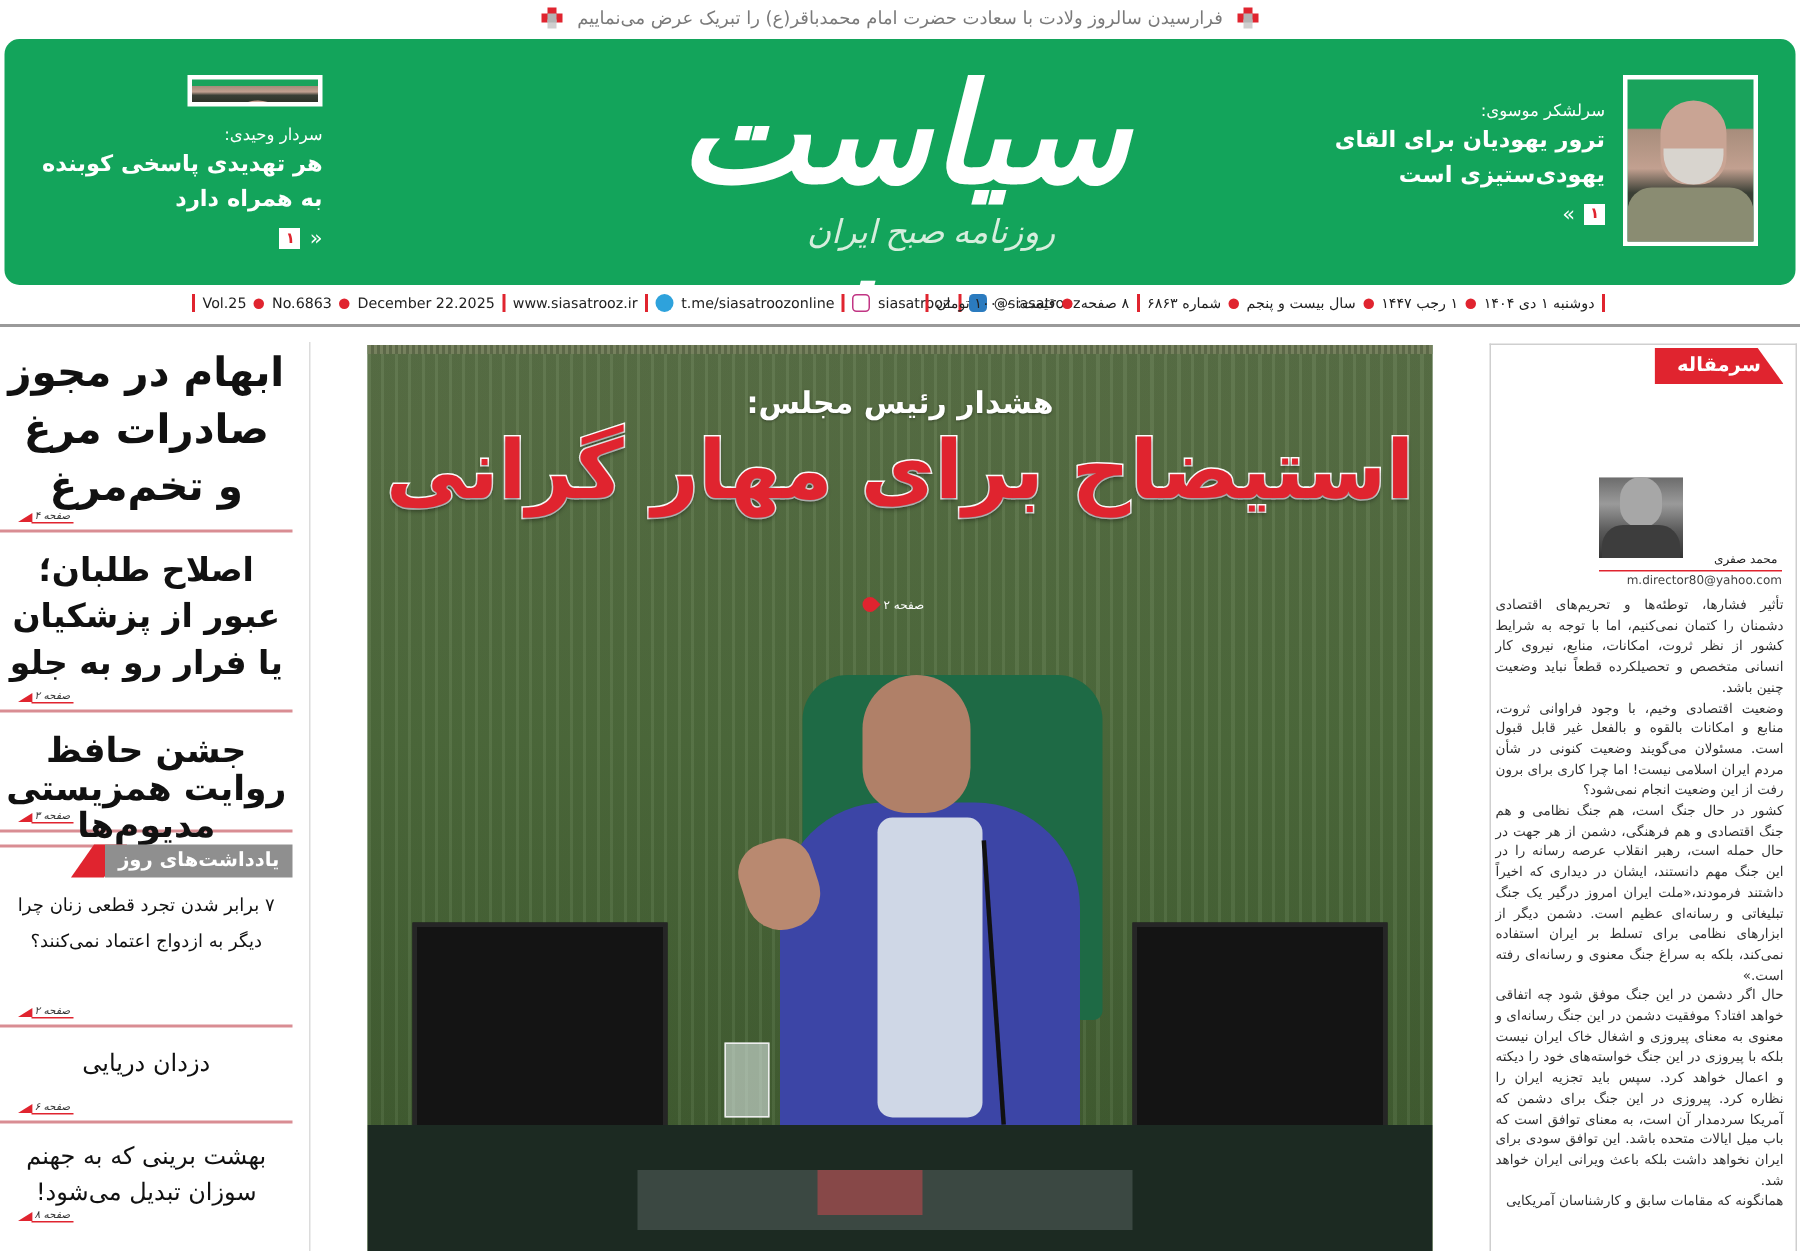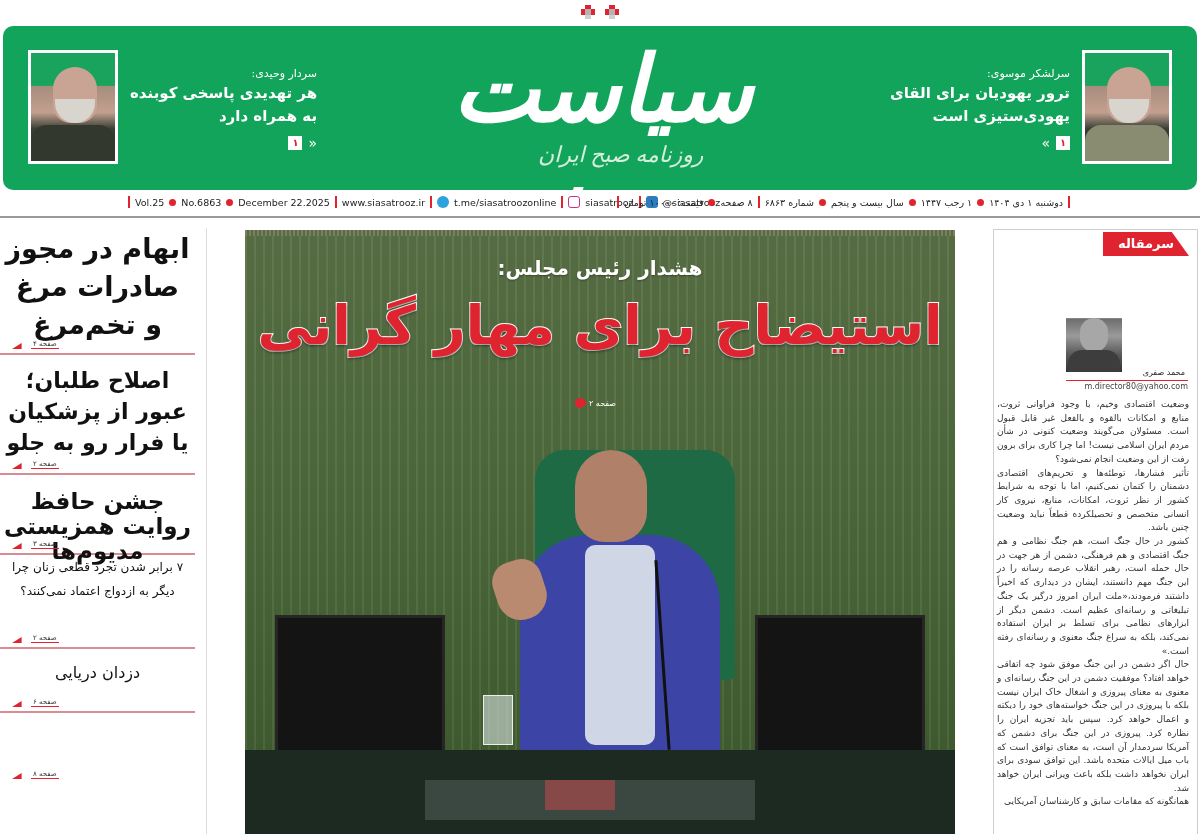--- a/index.html
+++ b/index.html
@@ -13,21 +13,21 @@
   .cross i { position: absolute; width: 6px; height: 6px; }
   .cross i:nth-child(1) { left: 4px; top: 0; background: #e0242f; }
   .cross i:nth-child(2) { left: 0; top: 4px; background: #e0242f; }
   .cross i:nth-child(3) { left: 8px; top: 4px; background: #e0242f; }
   .cross i:nth-child(4) { left: 4px; top: 8px; background: #cfcfcf; }
   .cross i:nth-child(5) { left: 4px; top: 4px; background: #b3b3b3; }
 
   
   .masthead { position: absolute; left: 3px; top: 26px; width: 1194px; height: 164px; background: #13a45b; border-radius: 10px; }
   .teaser { position: absolute; top: 24px; height: 116px; display: flex; gap: 12px; }
-  .teaser.left { left: 25px; flex-direction: row; }
+  .teaser.left { left: 25px; flex-direction: column; align-items: flex-end; }
   .teaser.right { right: 25px; flex-direction: row-reverse; }
   .teaser .photo { width: 90px; height: 114px; border: 3px solid #fff; background: linear-gradient(180deg, #1aa35c 0%, #1aa35c 30%, #a88d7c 31%, #c2a090 55%, #3a3f35 70%, #2e3329 100%); position: relative; overflow: hidden; }
   .teaser .photo .head { position: absolute; left: 22px; top: 14px; width: 44px; height: 56px; border-radius: 22px 22px 18px 18px; background: #c9a494; }
   .teaser .photo .beard { position: absolute; left: 24px; top: 46px; width: 40px; height: 24px; border-radius: 0 0 20px 20px; background: #d8d4ce; }
   .teaser .photo .body { position: absolute; left: 0; top: 72px; width: 84px; height: 40px; background: #33382e; border-radius: 16px 16px 0 0; }
   .teaser.right .photo .body { background: #8a8c72; }
   .teaser .copy { display: flex; flex-direction: column; justify-content: center; direction: rtl; color: #fff; }
   .teaser .kicker { font-size: 11px; margin-bottom: 2px; }
   .teaser .title { font-size: 15px; font-weight: bold; line-height: 23px; }
   .teaser .pagebox { margin-top: 8px; display: flex; gap: 6px; align-items: center; }
@@ -49,21 +49,21 @@
   .soc { width: 12px; height: 12px; border-radius: 50%; display: inline-block; }
   .soc.tg { background: #2ea2dc; }
   .soc.ig { background: #fff; border: 1.5px solid #c13584; border-radius: 3px; }
   .soc.tw { background: #2b7bbf; border-radius: 3px; }
   .rule { position: absolute; left: 0; top: 216px; width: 1200px; height: 2px; background: #9a9a9a; }
 
   
   .leftcol { position: absolute; left: 0; top: 228px; width: 195px; height: 606px; direction: rtl; }
   .story { position: relative; text-align: center; padding: 0 4px; }
   .story .headline { font-weight: bold; color: #111; }
-  .story .pageref { position: absolute; left: 6px; bottom: 4px; display: flex; align-items: flex-end; gap: 13px; direction: ltr; }
+  .story .pageref { position: absolute; left: 6px; bottom: 4px; display: flex; align-items: center; gap: 3px; direction: ltr; font-style: italic; }
   .pageref .tri { width: 0; height: 0; border-left: 6px solid transparent; border-right: 6px solid #e0242f; border-top: 6px solid transparent; border-bottom: 0; transform: scaleX(1.6); }
   .pageref .lbl { font-size: 7px; color: #333; direction: rtl; border-bottom: 1px solid #e0242f; padding: 0 2px; }
   .divider { height: 2px; background: #d98d93; margin: 0 0 0 0; }
   .story.s1 { height: 125px; padding-top: 2px; }
   .story.s1 .headline { font-size: 27px; line-height: 38px; }
   .story.s2 { height: 118px; padding-top: 10px; }
   .story.s2 .headline { font-size: 22px; line-height: 31px; }
   .story.s3 { height: 78px; padding-top: 14px; }
   .story.s3 .headline { font-size: 23px; line-height: 25px; }
   .notes-head { position: relative; height: 22px; margin: 8px 0 6px 0; }
@@ -91,21 +91,21 @@
   .monitor.l { left: 30px; }
   .monitor.r { left: 510px; }
   .desk { position: absolute; left: 0; top: 520px; width: 710px; height: 84px; background: #1c2a22; }
   .desk .front { position: absolute; left: 180px; top: 30px; width: 330px; height: 40px; background: #3b4842; }
   .mic { position: absolute; left: 416px; top: 330px; width: 3px; height: 190px; background: #111; transform: rotate(-4deg); }
   .glass { position: absolute; left: 238px; top: 465px; width: 30px; height: 50px; background: rgba(230,240,240,0.55); border: 1px solid #eee; }
   .watermark { position: absolute; left: 303px; top: 780px; }
   .mainpic .watermark { left: 300px; top: 550px; width: 70px; height: 30px; background: rgba(228,73,80,0.45); }
 
   .head-kicker { position: absolute; left: 0; top: 26px; width: 710px; text-align: center; direction: rtl; color: #fff; font-size: 20px; font-weight: bold; text-shadow: 0 1px 2px rgba(0,0,0,0.35); }
-  .head-title { position: absolute; left: 0; top: 56px; width: 710px; text-align: center; direction: rtl; color: #e0242f; font-size: 54px; font-weight: bold; line-height: 80px; -webkit-text-stroke: 2px #fff; paint-order: stroke fill; text-shadow: 0 2px 3px rgba(0,0,0,0.4); letter-spacing: 1px; }
+  .head-title { position: absolute; left: 0; top: 44px; width: 710px; text-align: center; direction: rtl; color: #e0242f; font-size: 54px; font-weight: bold; line-height: 80px; -webkit-text-stroke: 2px #fff; paint-order: stroke fill; text-shadow: 0 2px 3px rgba(0,0,0,0.4); letter-spacing: 1px; }
   .head-pageref { position: absolute; left: 330px; top: 168px; display: flex; align-items: center; gap: 4px; direction: rtl; }
   .head-pageref .lbl { font-size: 8px; color: #fff; }
   .head-pageref .drop { width: 10px; height: 10px; background: #e0242f; border-radius: 50% 0 50% 50%; transform: rotate(45deg); }
 
   
   .editorial { position: absolute; left: 993px; top: 229px; width: 205px; height: 605px; border: 1px solid #cfcfcf; border-bottom: none; direction: rtl; overflow: hidden; }
   .ed-tag { position: absolute; right: 8px; top: 2px; width: 86px; height: 24px; background: #e0242f; color: #fff; font-size: 13px; font-weight: bold; line-height: 24px; text-align: center; clip-path: polygon(0 0, 80% 0, 100% 100%, 0 100%); }
   .ed-title { position: absolute; right: 10px; top: 32px; width: 190px; text-align: center; font-size: 13px; font-weight: bold; line-height: 20px; color: #111; }
   .ed-photo { position: absolute; left: 72px; top: 82px; width: 56px; height: 60px; background: linear-gradient(180deg,#fff 0%, #fff 10%, #6d6d6d 11%, #9a9a9a 40%, #5a5a5a 70%, #333 100%); border-radius: 4px 4px 0 0; }
   .ed-photo .h { position: absolute; left: 14px; top: 6px; width: 28px; height: 34px; border-radius: 14px; background: #a7a7a7; }
@@ -120,20 +120,21 @@
 <body>
 
 <div class="top-banner">
   <div class="cross">
       <i></i>
       <i></i>
       <i></i>
       <i></i>
       <i></i>
     </div>
+  <span class="text">فرارسیدن سالروز ولادت با سعادت حضرت امام محمدباقر(ع) را تبریک عرض می‌نماییم</span>
   <div class="cross">
       <i></i>
       <i></i>
       <i></i>
       <i></i>
       <i></i>
     </div>
 </div>
 
 <div class="masthead">
@@ -234,38 +235,44 @@
   <div class="divider"></div>
   <div class="story s3">
     <div class="headline">جشن حافظ روایت همزیستی مدیوم‌ها</div>
     <div class="pageref">
       <span class="tri"></span>
       <span class="lbl">صفحه ۳</span>
     </div>
   </div>
   <div class="divider"></div>
 
+  <div class="notes-head">
+    <div class="line"></div>
+    <div class="red"></div>
+    <div class="bar">یادداشت‌های روز</div>
+  </div>
 
   <div class="story s4">
     <div class="headline">۷ برابر شدن تجرد قطعی زنان چرا دیگر به ازدواج اعتماد نمی‌کنند؟</div>
     <div class="pageref">
       <span class="tri"></span>
       <span class="lbl">صفحه ۲</span>
     </div>
   </div>
   <div class="divider"></div>
   <div class="story s5">
     <div class="headline">دزدان دریایی</div>
     <div class="pageref">
       <span class="tri"></span>
       <span class="lbl">صفحه ۶</span>
     </div>
   </div>
   <div class="divider"></div>
   <div class="story s6">
+    <div class="headline">بهشت برینی که به جهنم سوزان تبدیل می‌شود!</div>
     <div class="pageref">
       <span class="tri"></span>
       <span class="lbl">صفحه ۸</span>
     </div>
   </div>
 </div>
 <div class="vline"></div>
 
 <div class="mainpic">
   <div class="stripes"></div>
@@ -295,19 +302,19 @@
 <div class="editorial">
   <div class="ed-tag">سرمقاله</div>
   <div class="ed-photo">
       <div class="h"></div>
       <div class="b"></div>
     </div>
   <div class="ed-author">محمد صفری</div>
   <div class="ed-rule"></div>
   <div class="ed-email">m.director80@yahoo.com</div>
   <div class="ed-body">
+    <p>تأثیر فشارها، توطئه‌ها و تحریم‌های اقتصادی دشمنان را کتمان نمی‌کنیم، اما با توجه به شرایط کشور از نظر ثروت، امکانات، منابع، نیروی کار انسانی متخصص و تحصیلکرده قطعاً نباید وضعیت چنین باشد.</p>
     <p>وضعیت اقتصادی وخیم، با وجود فراوانی ثروت، منابع و امکانات بالقوه و بالفعل غیر قابل قبول است. مسئولان می‌گویند وضعیت کنونی در شأن مردم ایران اسلامی نیست! اما چرا کاری برای برون رفت از این وضعیت انجام نمی‌شود؟</p>
-    <p>تأثیر فشارها، توطئه‌ها و تحریم‌های اقتصادی دشمنان را کتمان نمی‌کنیم، اما با توجه به شرایط کشور از نظر ثروت، امکانات، منابع، نیروی کار انسانی متخصص و تحصیلکرده قطعاً نباید وضعیت چنین باشد.</p>
     <p>کشور در حال جنگ است، هم جنگ نظامی و هم جنگ اقتصادی و هم فرهنگی، دشمن از هر جهت در حال حمله است، رهبر انقلاب عرصه رسانه را در این جنگ مهم دانستند، ایشان در دیداری که اخیراً داشتند فرمودند،«ملت ایران امروز درگیر یک جنگ تبلیغاتی و رسانه‌ای عظیم است. دشمن دیگر از ابزارهای نظامی برای تسلط بر ایران استفاده نمی‌کند، بلکه به سراغ جنگ معنوی و رسانه‌ای رفته است.»</p>
     <p>حال اگر دشمن در این جنگ موفق شود چه اتفاقی خواهد افتاد؟ موفقیت دشمن در این جنگ رسانه‌ای و معنوی به معنای پیروزی و اشغال خاک ایران نیست بلکه با پیروزی در این جنگ خواسته‌های خود را دیکته و اعمال خواهد کرد. سپس باید تجزیه ایران را نظاره کرد. پیروزی در این جنگ برای دشمن که آمریکا سردمدار آن است، به معنای توافق است که باب میل ایالات متحده باشد. این توافق سودی برای ایران نخواهد داشت بلکه باعث ویرانی ایران خواهد شد.</p>
     <p>همانگونه که مقامات سابق و کارشناسان آمریکایی</p>
   </div>
 </div>
 
 </body></html>

